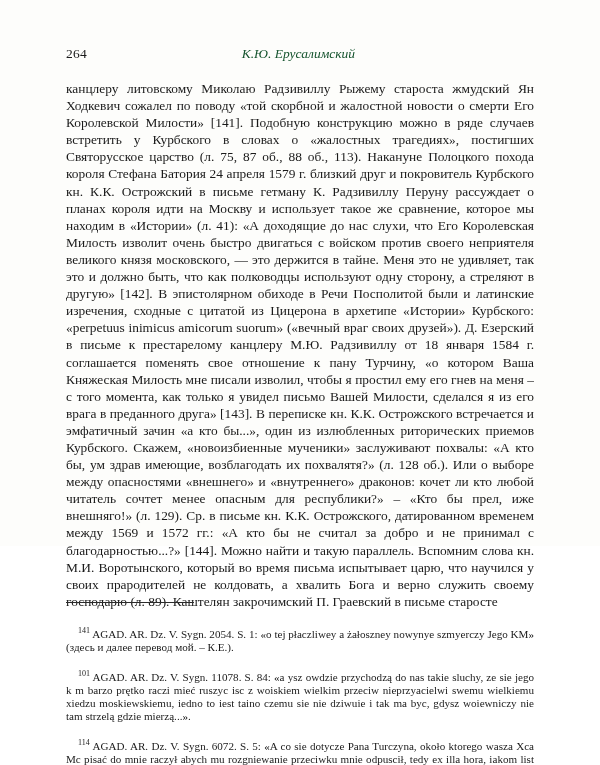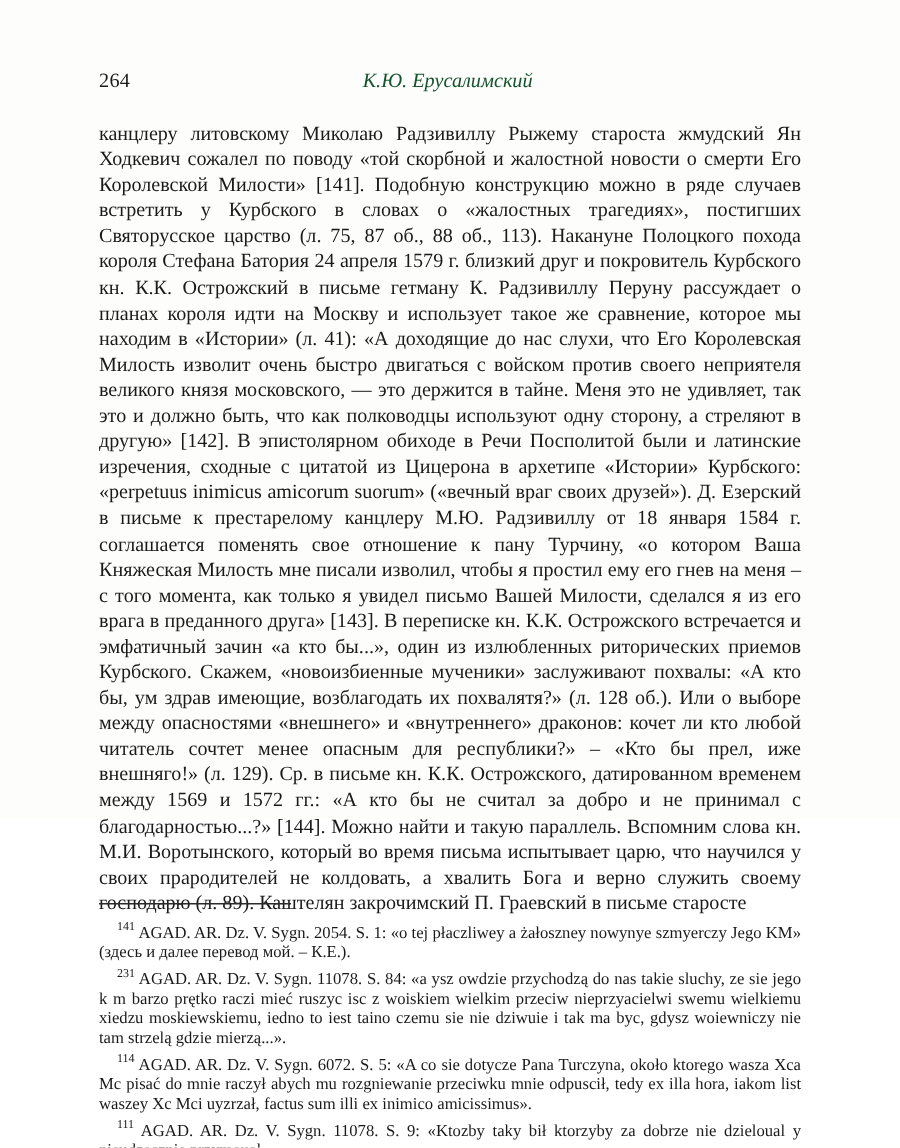--- a/index.html
+++ b/index.html
@@ -75,21 +75,21 @@
   .footnotes {
     position: absolute;
     left: 66px;
     top: 612px;
     width: 468px;
     font-size: 11.1px;
     line-height: 13.3px;
     text-align: justify;
   }
   .footnote {
-    margin: 4px 0 4px 0;
+    margin: 16px 0 4px 0;
     text-indent: 12px;
   }
   .footnote sup {
     font-size: 8px;
   }
 </style>
 </head>
 <body>
 
 <div class="page">
@@ -100,18 +100,18 @@
   </div>
 
   <div class="body-text">
     <p>канцлеру литовскому Миколаю Радзивиллу Рыжему староста жмудский Ян Ходкевич сожалел по поводу «той скорбной и жалостной новости о смерти Его Королевской Милости»&nbsp;[141]. Подобную конструкцию можно в ряде случаев встретить у Курбского в словах о «жалостных трагедиях», постигших Святорусское царство (л. 75, 87 об., 88 об., 113). Накануне Полоцкого похода короля Стефана Батория 24 апреля 1579 г. близкий друг и покровитель Курбского кн. К.К. Острожский в письме гетману К. Радзивиллу Перуну рассуждает о планах короля идти на Москву и использует такое же сравнение, которое мы находим в «Истории» (л. 41): «А доходящие до нас слухи, что Его Королевская Милость изволит очень быстро двигаться с войском против своего неприятеля великого князя московского, — это держится в тайне. Меня это не удивляет, так это и должно быть, что как полководцы используют одну сторону, а стреляют в другую»&nbsp;[142]. В эпистолярном обиходе в Речи Посполитой были и латинские изречения, сходные с цитатой из Цицерона в архетипе «Истории» Курбского: «perpetuus inimicus amicorum suorum» («вечный враг своих друзей»). Д. Езерский в письме к престарелому канцлеру М.Ю. Радзивиллу от 18 января 1584 г. соглашается поменять свое отношение к пану Турчину, «о котором Ваша Княжеская Милость мне писали изволил, чтобы я простил ему его гнев на меня – с того момента, как только я увидел письмо Вашей Милости, сделался я из его врага в преданного друга»&nbsp;[143]. В переписке кн. К.К. Острожского встречается и эмфатичный зачин «а кто бы...», один из излюбленных риторических приемов Курбского. Скажем, «новоизбиенные мученики» заслуживают похвалы: «А кто бы, ум здрав имеющие, возблагодать их похвалятя?» (л. 128 об.). Или о выборе между опасностями «внешнего» и «внутреннего» драконов: кочет ли кто любой читатель сочтет менее опасным для республики?» – «Кто бы прел, иже внешняго!» (л. 129). Ср. в письме кн. К.К. Острожского, датированном временем между 1569 и 1572 гг.: «А кто бы не считал за добро и не принимал с благодарностью...?»&nbsp;[144]. Можно найти и такую параллель. Вспомним слова кн. М.И. Воротынского, который во время письма испытывает царю, что научился у своих прародителей не колдовать, а хвалить Бога и верно служить своему господарю (л. 89). Каштелян закрочимский П. Граевский в письме старосте</p>
   </div>
 
   <div class="rule"></div>
 
   <div class="footnotes">
     <p class="footnote"><sup>141</sup> <span>AGAD. AR. Dz. V. Sygn. 2054. S. 1: «o tej płaczliwey a żałoszney nowynye szmyerczy Jego KM» (здесь и далее перевод мой. – К.Е.).</span></p>
-    <p class="footnote"><sup>231</sup> <span>AGAD. AR. Dz. V. Sygn. 11078. S. 84: «a ysz owdzie przychodzą do nas takie sluchy, ze sie jego k m barzo prętko raczi mieć ruszyc isc z woiskiem wielkim przeciw nieprzyacielwi swemu wielkiemu xiedzu moskiewskiemu, iedno to iest taino czemu sie nie dziwuie i tak ma byc, gdysz woiewniczy nie tam strzelą gdzie mierzą...».</span></p>
+    <p class="footnote"><sup>101</sup> <span>AGAD. AR. Dz. V. Sygn. 11078. S. 84: «a ysz owdzie przychodzą do nas takie sluchy, ze sie jego k m barzo prętko raczi mieć ruszyc isc z woiskiem wielkim przeciw nieprzyacielwi swemu wielkiemu xiedzu moskiewskiemu, iedno to iest taino czemu sie nie dziwuie i tak ma byc, gdysz woiewniczy nie tam strzelą gdzie mierzą...».</span></p>
     <p class="footnote"><sup>114</sup> <span>AGAD. AR. Dz. V. Sygn. 6072. S. 5: «A co sie dotycze Pana Turczyna, około ktorego wasza Xca Mc pisać do mnie raczył abych mu rozgniewanie przeciwku mnie odpuscił, tedy ex illa hora, iakom list waszey Xc Mci uyzrzał, factus sum illi ex inimico amicissimus».</span></p>
     <p class="footnote"><sup>111</sup> <span>AGAD. AR. Dz. V. Sygn. 11078. S. 9: «Ktozby taky bił ktorzyby za dobrze nie dzieloual y nieudzecznie przymoual...».</span></p>
   </div>
 
 </div>
 
 </body></html>

